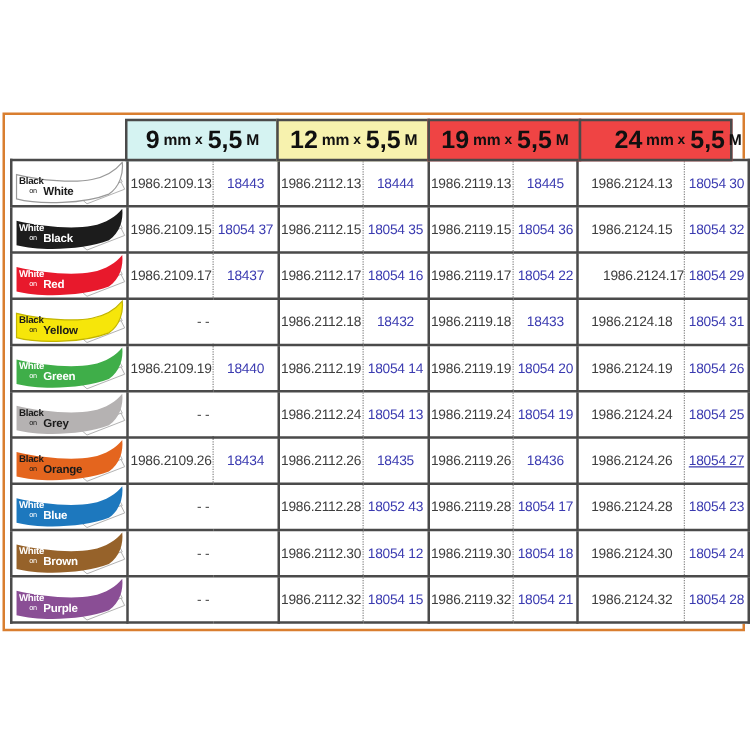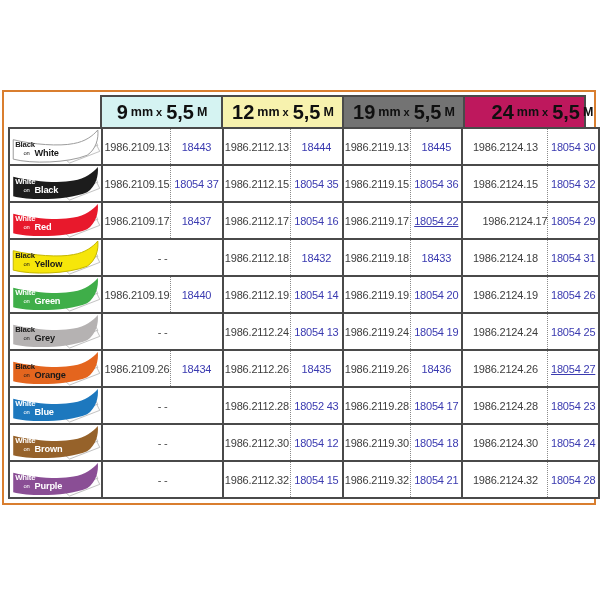--- a/index.html
+++ b/index.html
@@ -50,28 +50,28 @@
       <span class="hbig">5,5</span>
       <span class="hsmall">M</span>
     </div>
     <div class="hcell" style="background: rgb(247, 242, 174);">
       <span class="hbig">12</span>
       <span class="hsmall">mm</span>
       <span class="hsmall hx">x</span>
       <span class="hbig">5,5</span>
       <span class="hsmall">M</span>
     </div>
-    <div class="hcell" style="background: #737373;">
+    <div class="hcell" style="background: #ef4444;">
       <span class="hbig">19</span>
       <span class="hsmall">mm</span>
       <span class="hsmall hx">x</span>
       <span class="hbig">5,5</span>
       <span class="hsmall">M</span>
     </div>
-    <div class="hcell" style="background: #be185d; padding-left: 35px;">
+    <div class="hcell" style="background: #ef4444; padding-left: 35px;">
       <span class="hbig">24</span>
       <span class="hsmall">mm</span>
       <span class="hsmall hx">x</span>
       <span class="hbig">5,5</span>
       <span class="hsmall">M</span>
     </div>
   </div>
 <table class="tt">
   <colgroup>
       <col style="width: 94px;">
@@ -134,21 +134,21 @@
             <text x="4" y="19" font-size="8" font-weight="bold" fill="#ffffff" font-family="&quot;Liberation Sans&quot;, sans-serif">White</text>
             <text x="12.5" y="26.5" font-size="6" font-weight="normal" fill="#ffffff" font-family="&quot;Liberation Sans&quot;, sans-serif">on</text>
             <text x="24" y="28" font-size="9.5" font-weight="bold" fill="#ffffff" font-family="&quot;Liberation Sans&quot;, sans-serif">Red</text>
           </svg>
         </td>
         <td class="tdcat" style="color: rgb(61, 61, 61);">1986.2109.17</td>
         <td class="tdid" style="color: rgb(58, 58, 176);">18437</td>
         <td class="tdcat" style="color: rgb(61, 61, 61);">1986.2112.17</td>
         <td class="tdid" style="color: rgb(58, 58, 176);">18054 16</td>
         <td class="tdcat" style="color: rgb(61, 61, 61);">1986.2119.17</td>
-        <td class="tdid" style="color: rgb(58, 58, 176); text-decoration: underline;">18054 22</td>
+        <td class="tdid" style="color: rgb(58, 58, 176);">18054 22</td>
         <td class="tdcat" style="color: rgb(61, 61, 61); padding-left: 19px;">1986.2124.17</td>
         <td class="tdid" style="color: rgb(58, 58, 176);">18054 29</td>
       </tr>
       <tr>
         <td class="tdicon">
           <svg viewBox="0 0 92 36" width="90" height="35">
             <path d="M47,25 L86,11 L89,17 L53,32 Z" fill="#fdfdfd" stroke="#b0b0b0" stroke-width="0.8"></path>
             <path d="M53,29 L88,17 L91,23 L60,35 Z" fill="#fdfdfd" stroke="#b0b0b0" stroke-width="0.8"></path>
             <path d="M2,11 C22,16 50,18 64,15 C76,13 84,7 89,1 C90,10 87,21 78,27 C58,35 21,36 2,31 Z" fill="#f6e60a" stroke="#c2b400" stroke-width="1"></path>
             <text x="4" y="19" font-size="8" font-weight="bold" fill="#1a1a1a" font-family="&quot;Liberation Sans&quot;, sans-serif">Black</text>

